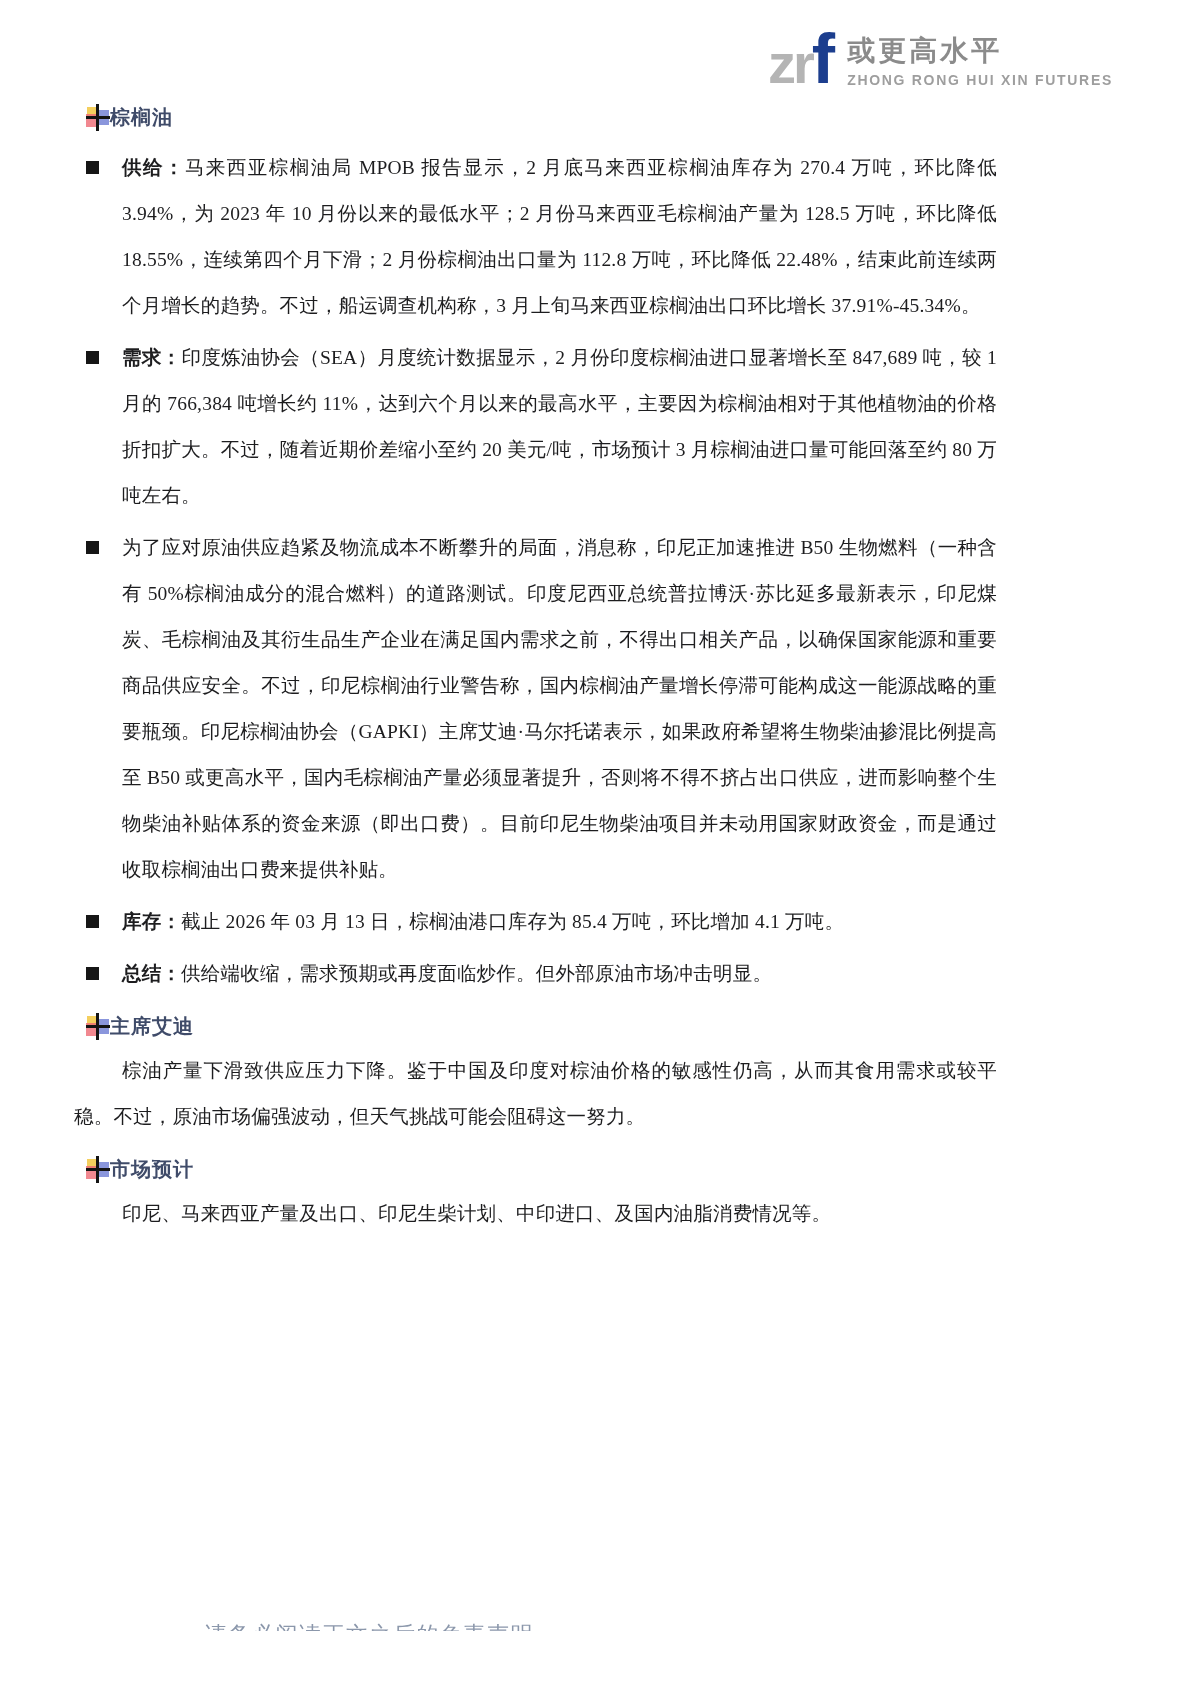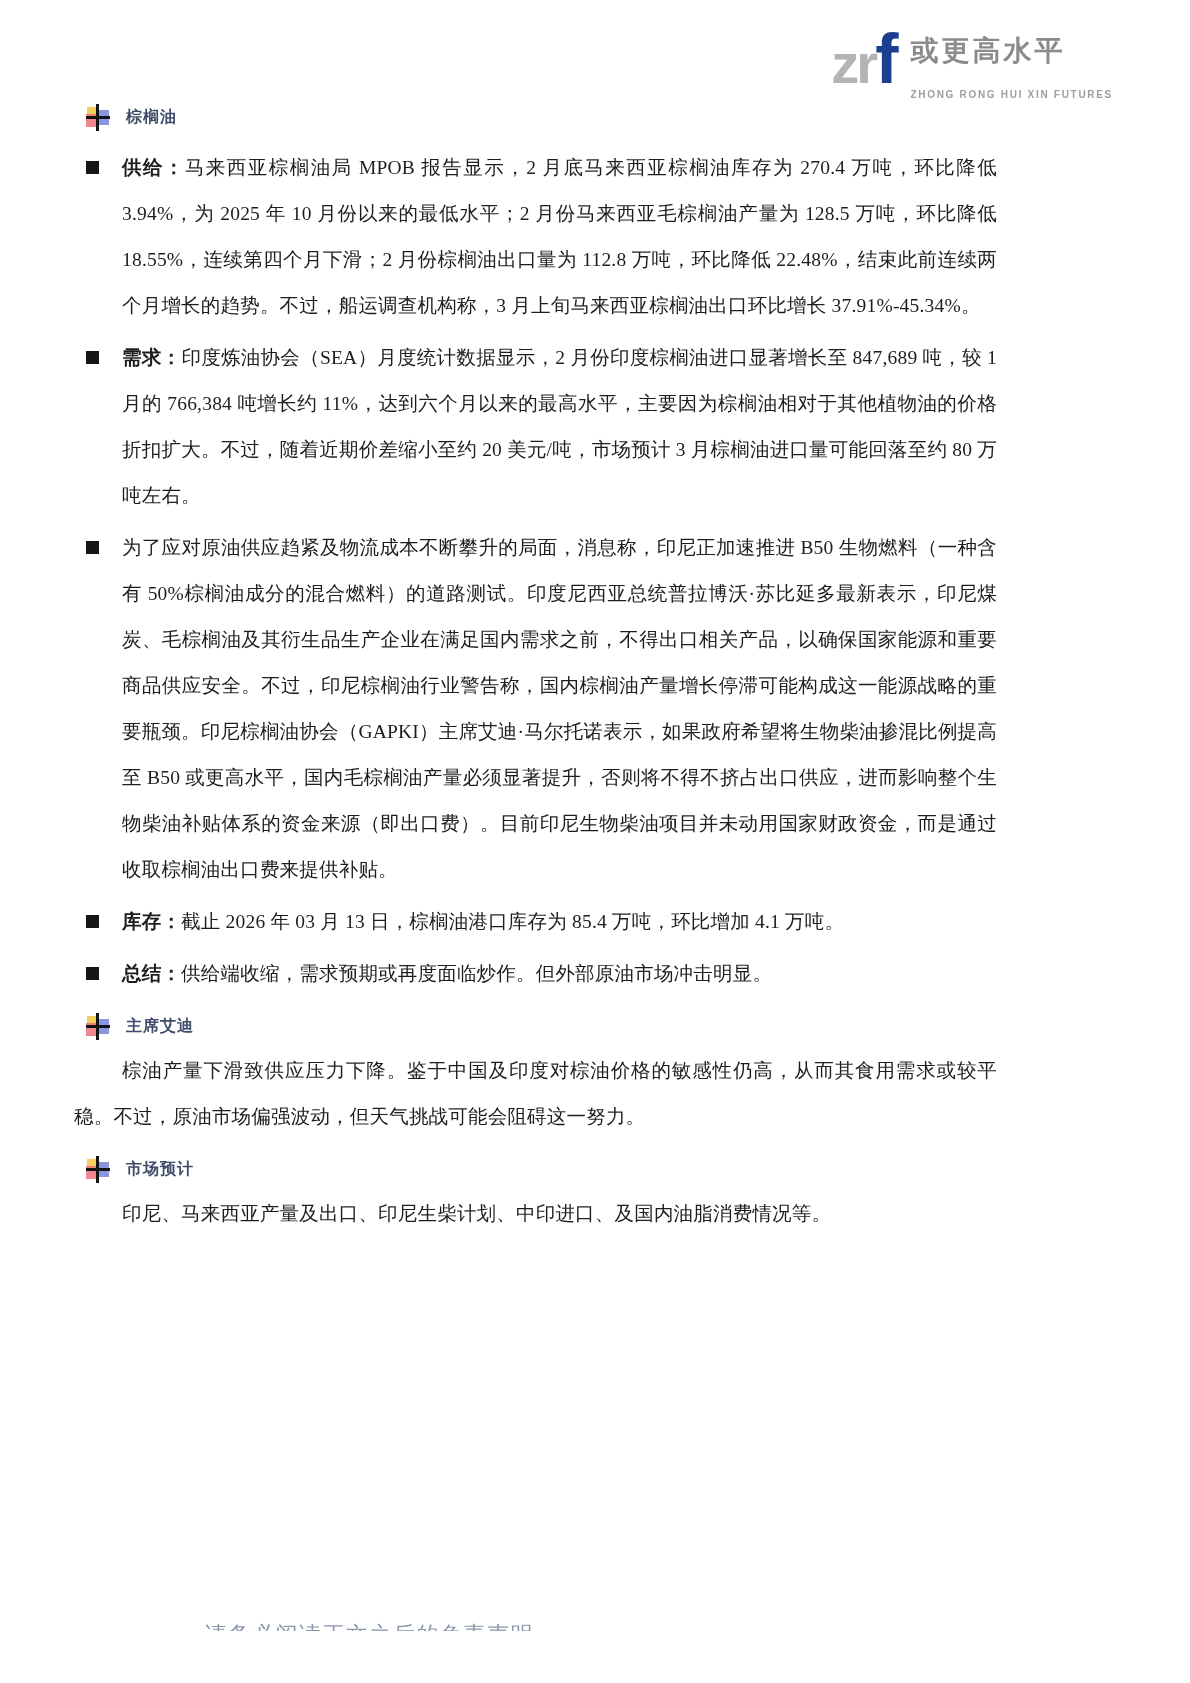--- a/index.html
+++ b/index.html
@@ -12,28 +12,28 @@
     color:#1d1d1f;
   }
 
   
   .logo { position:absolute; top:24px; right:77px; display:flex; align-items:flex-start; }
   .logo-mark { font-family:"Liberation Sans","DejaVu Sans",sans-serif; font-weight:bold; line-height:1; white-space:nowrap; }
   .logo-mark .zr { color:#b4b4b4; font-size:56px; letter-spacing:-3px; }
   .logo-mark .f  { color:#1c3e8e; font-size:70px; }
   .logo-text { margin-left:12px; padding-top:12px; font-family:"Liberation Sans","DejaVu Sans",sans-serif; }
   .logo-cn { font-size:28px; font-weight:bold; color:#8b8b8b; letter-spacing:3px; line-height:1.1; white-space:nowrap; }
-  .logo-en { font-size:10px; font-weight:bold; color:#9e9e9e; letter-spacing:1.7px; margin-top:22px; white-space:nowrap; }
+  .logo-en { font-size:14px; font-weight:bold; color:#9e9e9e; letter-spacing:1.7px; margin-top:5px; white-space:nowrap; }
 
   
   .sec-h {
-    display:flex; align-items:center; gap:16px;
+    display:flex; align-items:center; 
     margin:0 0 0 86px;
     font-family:"Liberation Sans","DejaVu Sans",sans-serif;
-    font-weight:bold; font-size:16px; color:#3f4b69;
+    font-weight:bold; font-size:20px; color:#3f4b69;
     letter-spacing:1px;
   }
   .sec-h.first { padding-top:104px; }
   .sec-h.later { margin-top:16px; }
   .flag { position:relative; width:24px; height:27px; flex:0 0 auto; }
   .flag .sq-y { position:absolute; left:1px;  top:3px;  width:11px; height:11px; background:#f2c742; opacity:.85; }
   .flag .sq-r { position:absolute; left:0;    top:10px; width:13px; height:13px; background:#ee6a74; opacity:.8; }
   .flag .sq-b { position:absolute; left:11px; top:6px;  width:12px; height:15px; background:#7d8bd8; opacity:.9; }
   .flag .bar-v{ position:absolute; left:10px; top:0;    width:3px;  height:27px; background:#141414; }
   .flag .bar-h{ position:absolute; left:0;    top:12px; width:24px; height:3px;  background:#141414; }
@@ -80,21 +80,21 @@
         <span class="sq-r"></span>
         <span class="sq-b"></span>
         <span class="bar-v"></span>
         <span class="bar-h"></span>
     </span>
     <span>棕榈油</span>
   </div>
 
   <ul class="bullets">
     <li>
-      <span class="sq"></span><b>供给：</b><span>马来西亚棕榈油局 MPOB 报告显示，2 月底马来西亚棕榈油库存为 270.4 万吨，环比降低 3.94%，为 2025 年 10 月份以来的最低水平；2 月份马来西亚毛棕榈油产量为 128.5 万吨，环比降低 18.55%，连续第四个月下滑；2 月份棕榈油出口量为 112.8 万吨，环比降低 22.48%，结束此前连续两个月增长的趋势。不过，船运调查机构称，3 月上旬马来西亚棕榈油出口环比增长 37.91%-45.34%。</span>
+      <span class="sq"></span><b>供给：</b><span>马来西亚棕榈油局 MPOB 报告显示，2 月底马来西亚棕榈油库存为 270.4 万吨，环比降低 3.94%，为 2023 年 10 月份以来的最低水平；2 月份马来西亚毛棕榈油产量为 128.5 万吨，环比降低 18.55%，连续第四个月下滑；2 月份棕榈油出口量为 112.8 万吨，环比降低 22.48%，结束此前连续两个月增长的趋势。不过，船运调查机构称，3 月上旬马来西亚棕榈油出口环比增长 37.91%-45.34%。</span>
     </li>
     <li>
       <span class="sq"></span><b>需求：</b><span>印度炼油协会（SEA）月度统计数据显示，2 月份印度棕榈油进口显著增长至 847,689 吨，较 1 月的 766,384 吨增长约 11%，达到六个月以来的最高水平，主要因为棕榈油相对于其他植物油的价格折扣扩大。不过，随着近期价差缩小至约 20 美元/吨，市场预计 3 月棕榈油进口量可能回落至约 80 万吨左右。</span>
     </li>
     <li>
       <span class="sq"></span><b></b><span>为了应对原油供应趋紧及物流成本不断攀升的局面，消息称，印尼正加速推进 B50 生物燃料（一种含有 50%棕榈油成分的混合燃料）的道路测试。印度尼西亚总统普拉博沃·苏比延多最新表示，印尼煤炭、毛棕榈油及其衍生品生产企业在满足国内需求之前，不得出口相关产品，以确保国家能源和重要商品供应安全。不过，印尼棕榈油行业警告称，国内棕榈油产量增长停滞可能构成这一能源战略的重要瓶颈。印尼棕榈油协会（GAPKI）主席艾迪·马尔托诺表示，如果政府希望将生物柴油掺混比例提高至 B50 或更高水平，国内毛棕榈油产量必须显著提升，否则将不得不挤占出口供应，进而影响整个生物柴油补贴体系的资金来源（即出口费）。目前印尼生物柴油项目并未动用国家财政资金，而是通过收取棕榈油出口费来提供补贴。</span>
     </li>
     <li>
       <span class="sq"></span><b>库存：</b><span>截止 2026 年 03 月 13 日，棕榈油港口库存为 85.4 万吨，环比增加 4.1 万吨。</span>
     </li>

